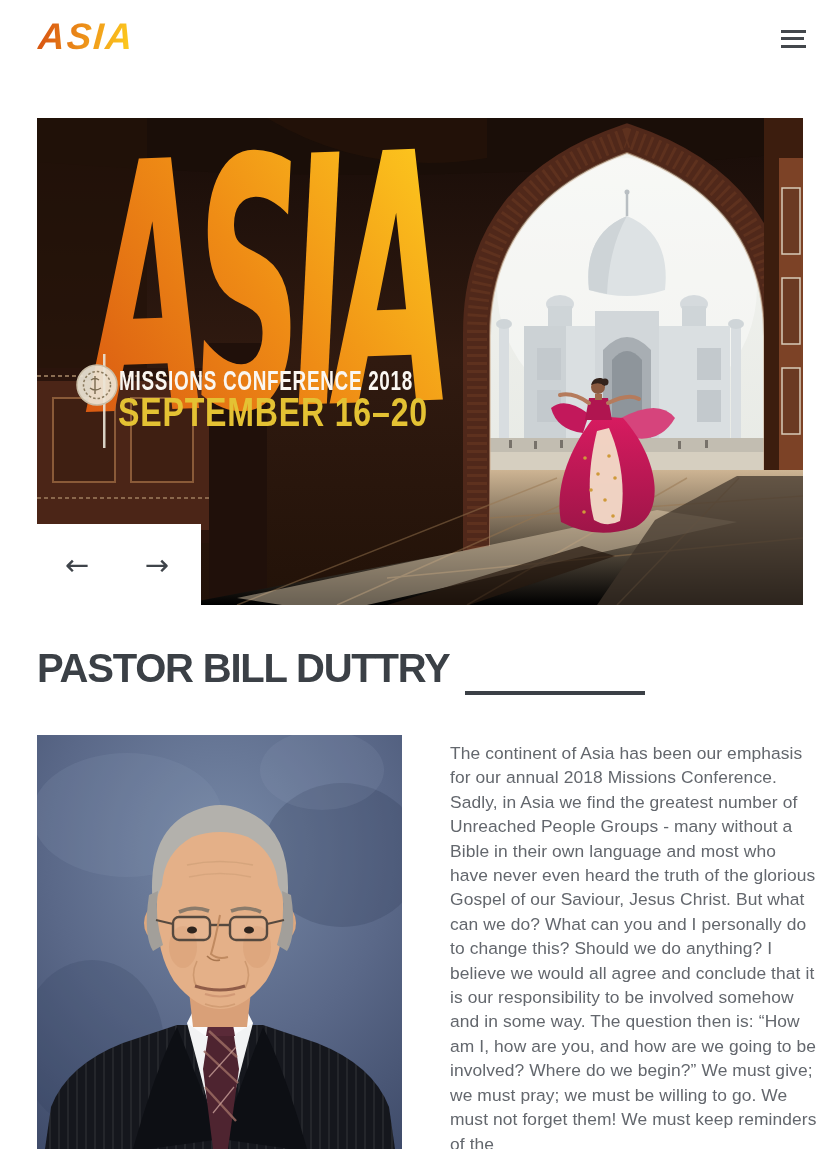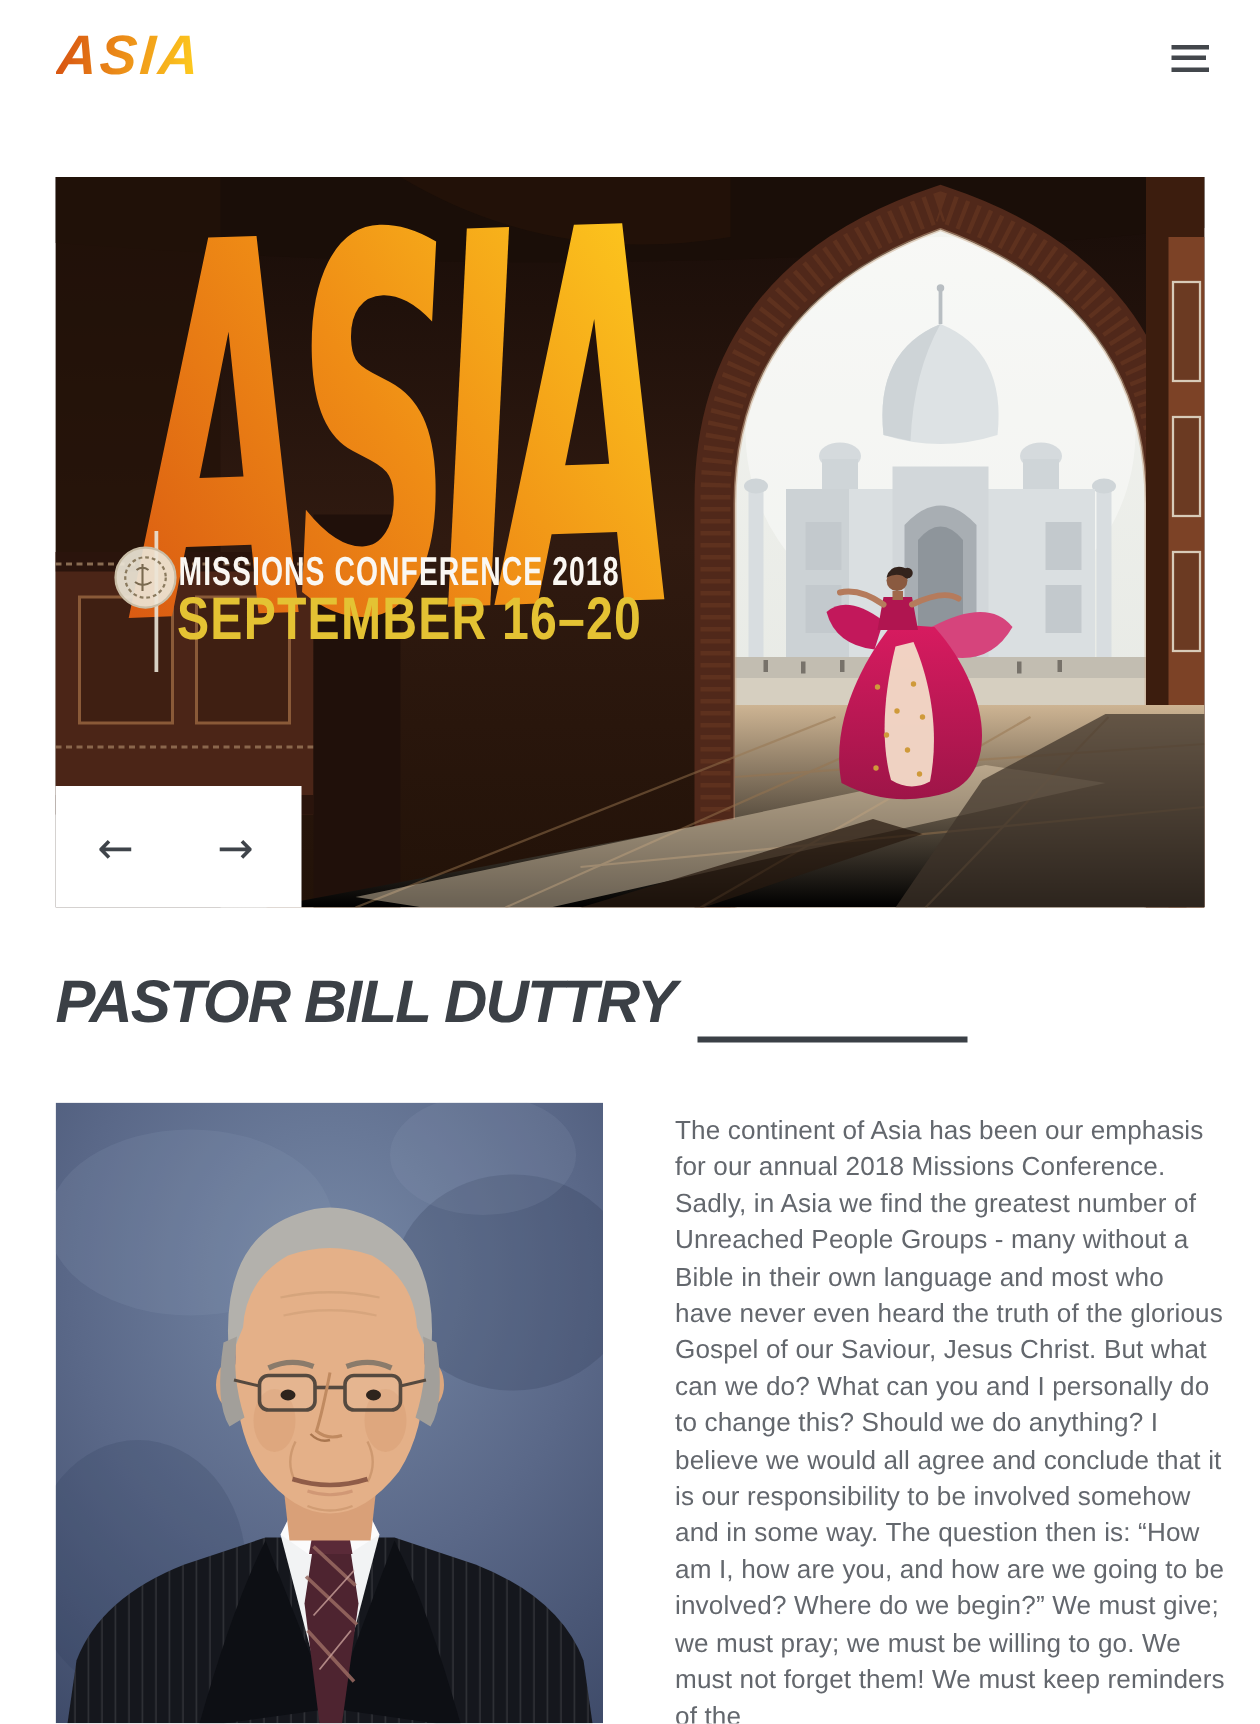--- a/index.html
+++ b/index.html
@@ -26,21 +26,21 @@
   .hero svg { position:absolute; left:0; top:0; }
   .carousel-nav { position:absolute; left:0; bottom:0; width:164px; height:81px;
     background:#ffffff; display:flex; align-items:center; }
   .nav-btn { background:none; border:none; padding:0; width:44px; height:44px;
     font-size:29px; line-height:44px; color:#3f444a; cursor:pointer; text-align:center;
     font-family:"DejaVu Sans", sans-serif; }
   .nav-btn.prev { margin-left:18px; }
   .nav-btn.next { margin-left:36px; }
   
   .page-title { position:absolute; left:37px; top:646px; margin:0;
-    font-size:40px; font-weight:bold; letter-spacing:-1.2px; color:#3b4046; white-space:nowrap;font-style:italic; }
+    font-size:40px; font-weight:bold; letter-spacing:-1.2px; color:#3b4046; white-space:nowrap; }
   .title-line { position:absolute; left:465px; top:691px; width:180px; height:4px; background:#3b4046; }
   
   .portrait { position:absolute; left:37px; top:735px; width:365px; height:414px; overflow:hidden; }
   .body-text { position:absolute; left:440px; top:731px; width:367px; margin:10px;
     font-size:17.4px; line-height:24.4px; color:#63676d; letter-spacing:0.1px; }
 </style>
 </head>
 <body>
 
 <div class="site-header">

